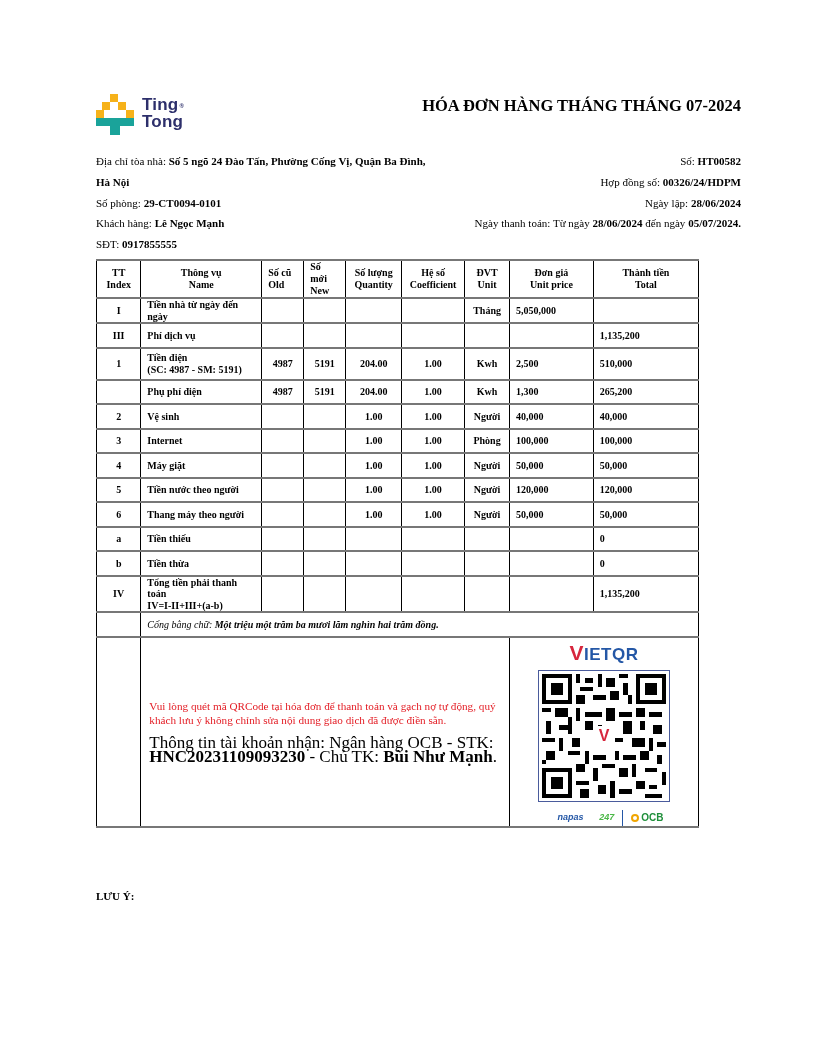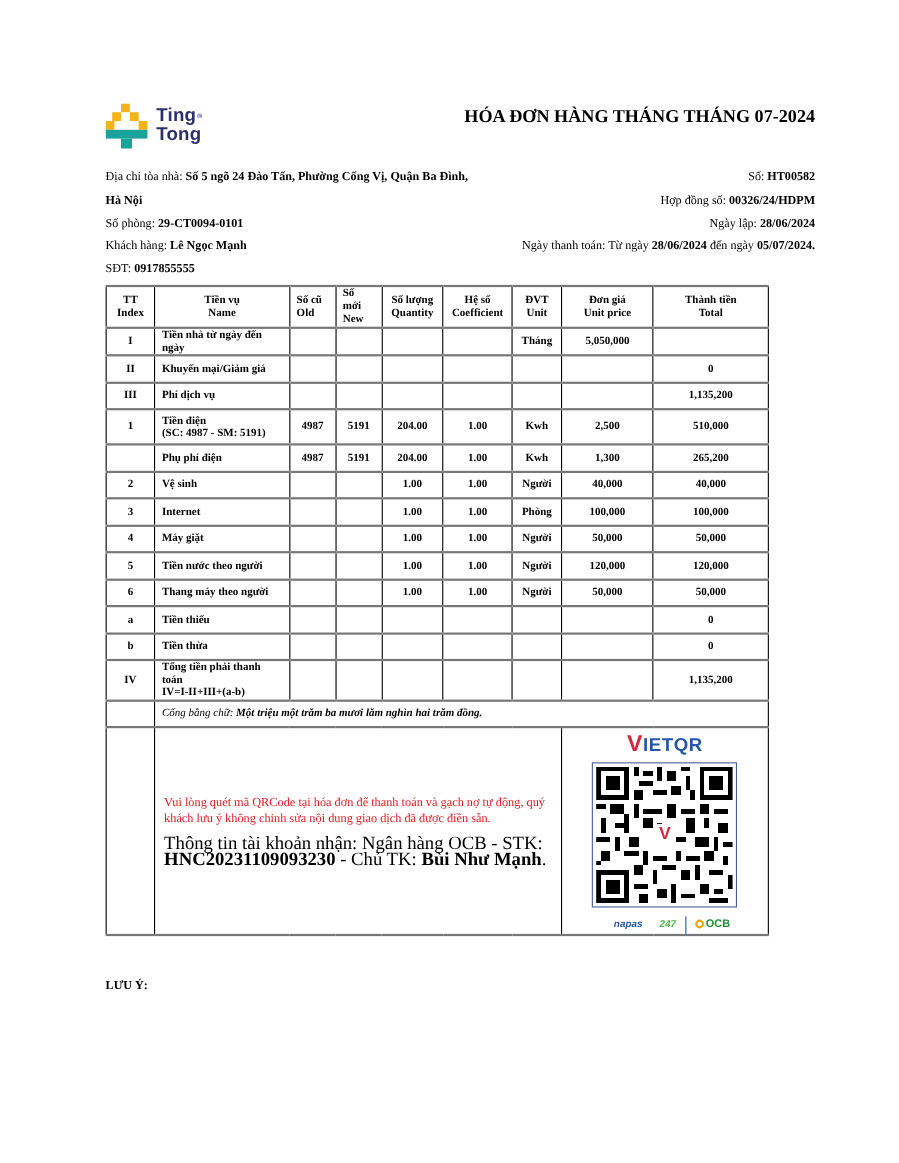--- a/index.html
+++ b/index.html
@@ -14,21 +14,21 @@
 
   .info-left { position: absolute; left: 96px; top: 151px; width: 340px; font-size: 11px; line-height: 20.8px; }
   .info-right { position: absolute; right: 76px; top: 151px; width: 400px; text-align: right; font-size: 11px; line-height: 20.8px; }
   b { font-weight: 700; }
 
   table.inv { position: absolute; left: 96px; top: 259px; width: 603px; border-collapse: collapse; font-size: 10px; font-weight: 700; }
   table.inv td, table.inv th { border-left: 1px solid #000; border-right: 1px solid #000; border-top: 2px solid #777; border-bottom: 2px solid #777; padding: 0 6px; vertical-align: middle; }
   table.inv th { height: 36px; text-align: center; line-height: 12px; font-weight: 700; }
   table.inv td { height: 24.5px; line-height: 11.5px; }
   table.inv td.c { text-align: center; }
-  table.inv td.r { text-align: center; }
+  table.inv td.r { text-align: left; }
   table.inv tr.tall td { height: 32px; }
   .words { font-weight: 400; font-style: italic; }
   .words b { font-weight: 700; }
 
   .payment-cell { height: 201px; vertical-align: middle; }
   .pay-note { color: #e31b23; font-weight: 400; font-size: 11.2px; line-height: 14px; padding: 0 2px; }
   .pay-acct { font-weight: 400; font-size: 17px; line-height: 14px; margin-top: 9px; padding: 0 2px; }
 
   .qr-box { text-align: center; padding-top: 4px; }
   .vietqr { font-family: "Liberation Sans", "DejaVu Sans", sans-serif; font-weight: 700; font-size: 17px; letter-spacing: 0.5px; line-height: 22px; }
@@ -94,21 +94,21 @@
       <col style="width:95px">
       <col style="width:124px">
   </colgroup>
   <thead>
     <tr>
       <th>
           <div>TT</div>
           <div>Index</div>
         </th>
       <th>
-          <div>Tiền vụ</div>
+          <div>Thông vụ</div>
           <div>Name</div>
         </th>
       <th style="text-align:left">
           <div>Số cũ</div>
           <div>Old</div>
         </th>
       <th style="text-align:left">
           <div>Số mới</div>
           <div>New</div>
         </th>
@@ -138,31 +138,20 @@
     <tr>
       <td class="c">I</td>
       <td>Tiền nhà từ ngày  đến ngày</td>
       <td class="c"></td>
       <td class="c"></td>
       <td class="c"></td>
       <td class="c"></td>
       <td class="c">Tháng</td>
       <td class="r">5,050,000</td>
       <td class="r"></td>
-    </tr>
-    <tr>
-      <td class="c">II</td>
-      <td>Khuyến mại/Giảm giá</td>
-      <td class="c"></td>
-      <td class="c"></td>
-      <td class="c"></td>
-      <td class="c"></td>
-      <td class="c"></td>
-      <td class="r"></td>
-      <td class="r">0</td>
     </tr>
     <tr>
       <td class="c">III</td>
       <td>Phí dịch vụ</td>
       <td class="c"></td>
       <td class="c"></td>
       <td class="c"></td>
       <td class="c"></td>
       <td class="c"></td>
       <td class="r"></td>

